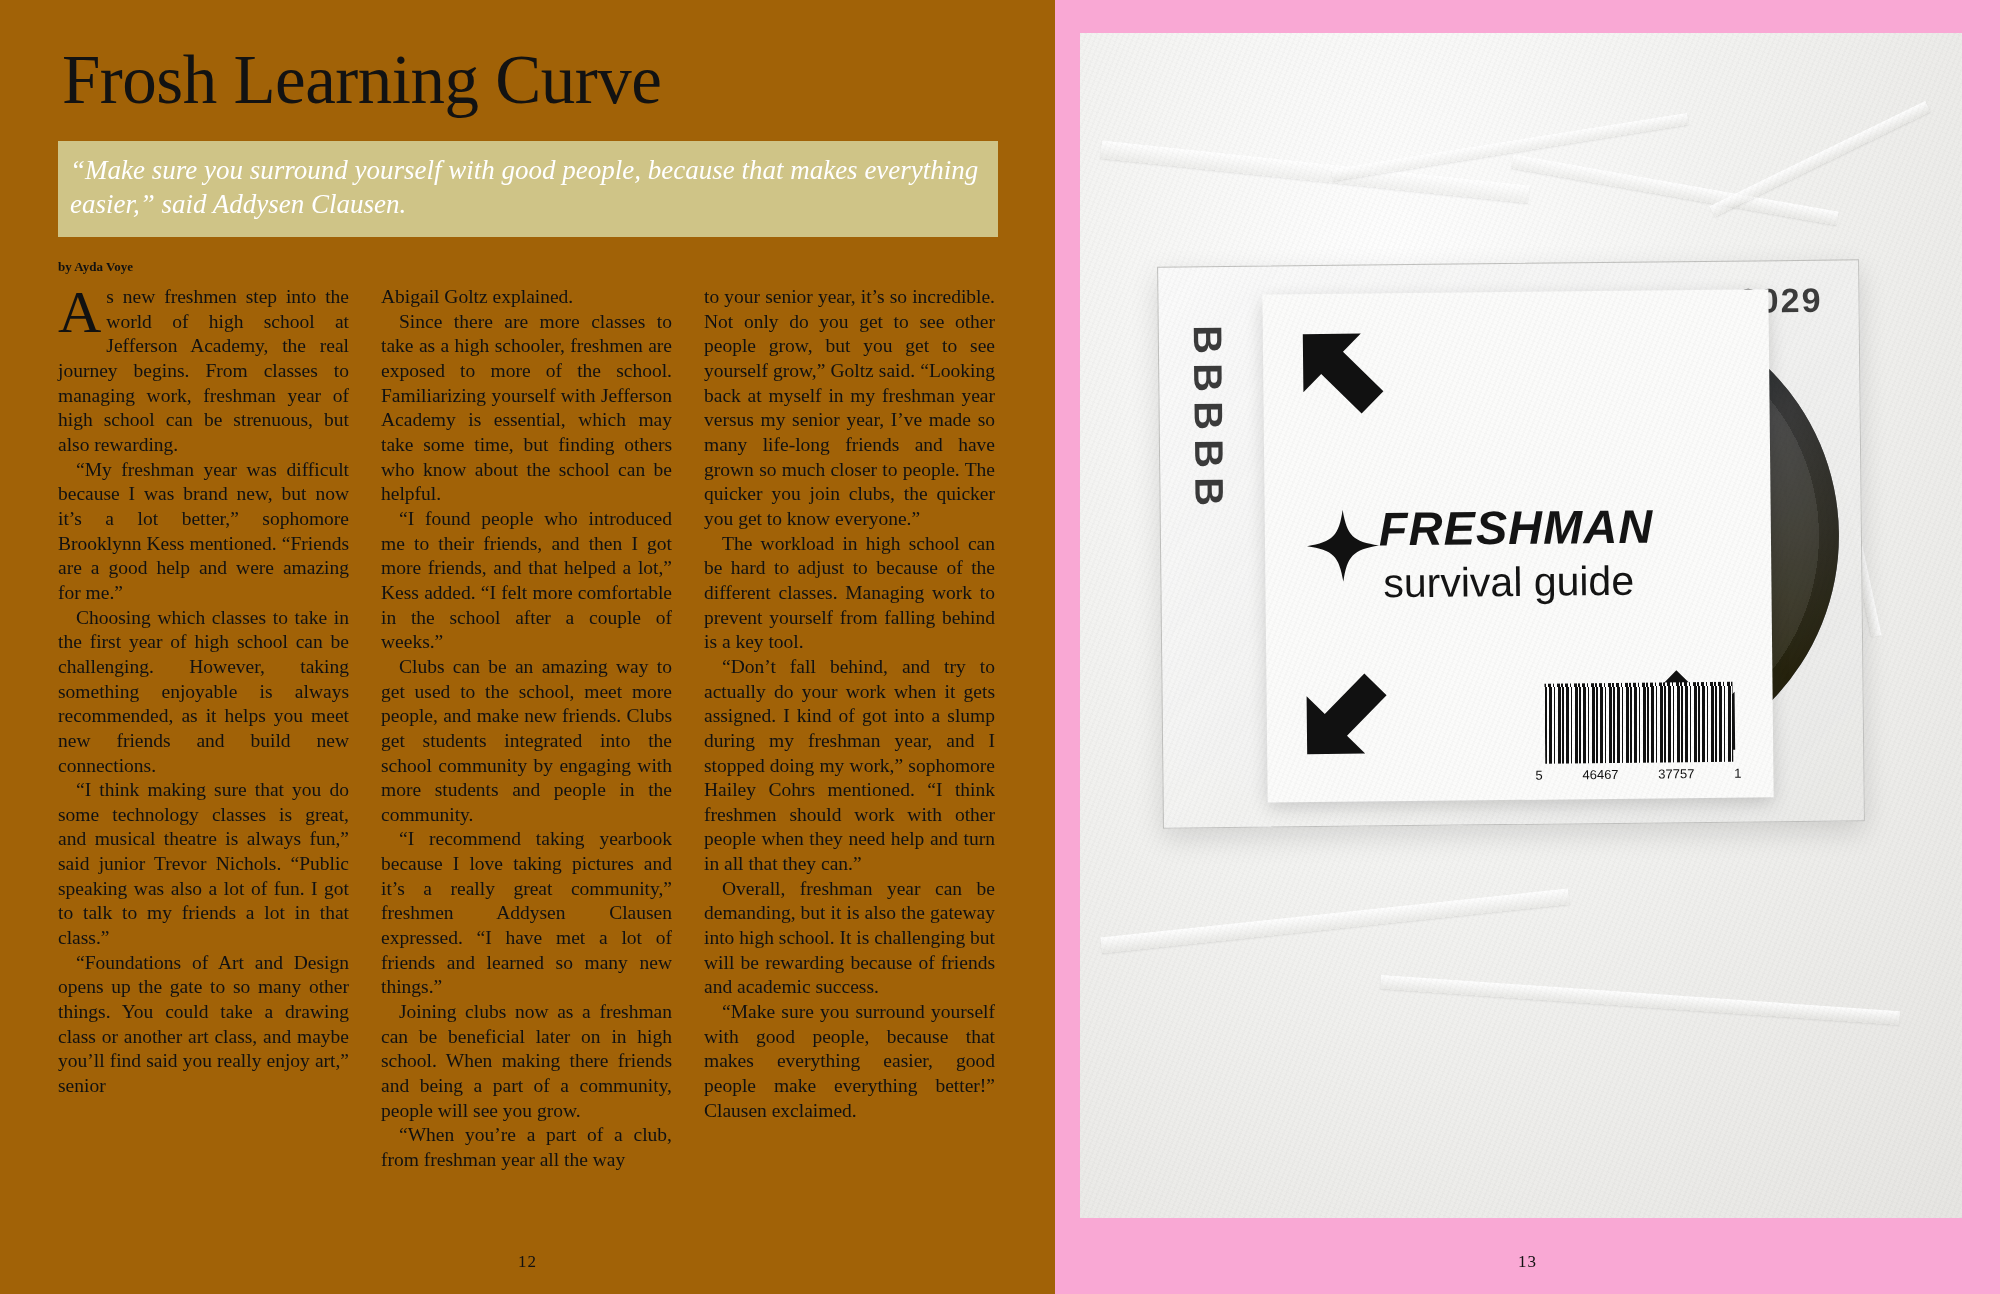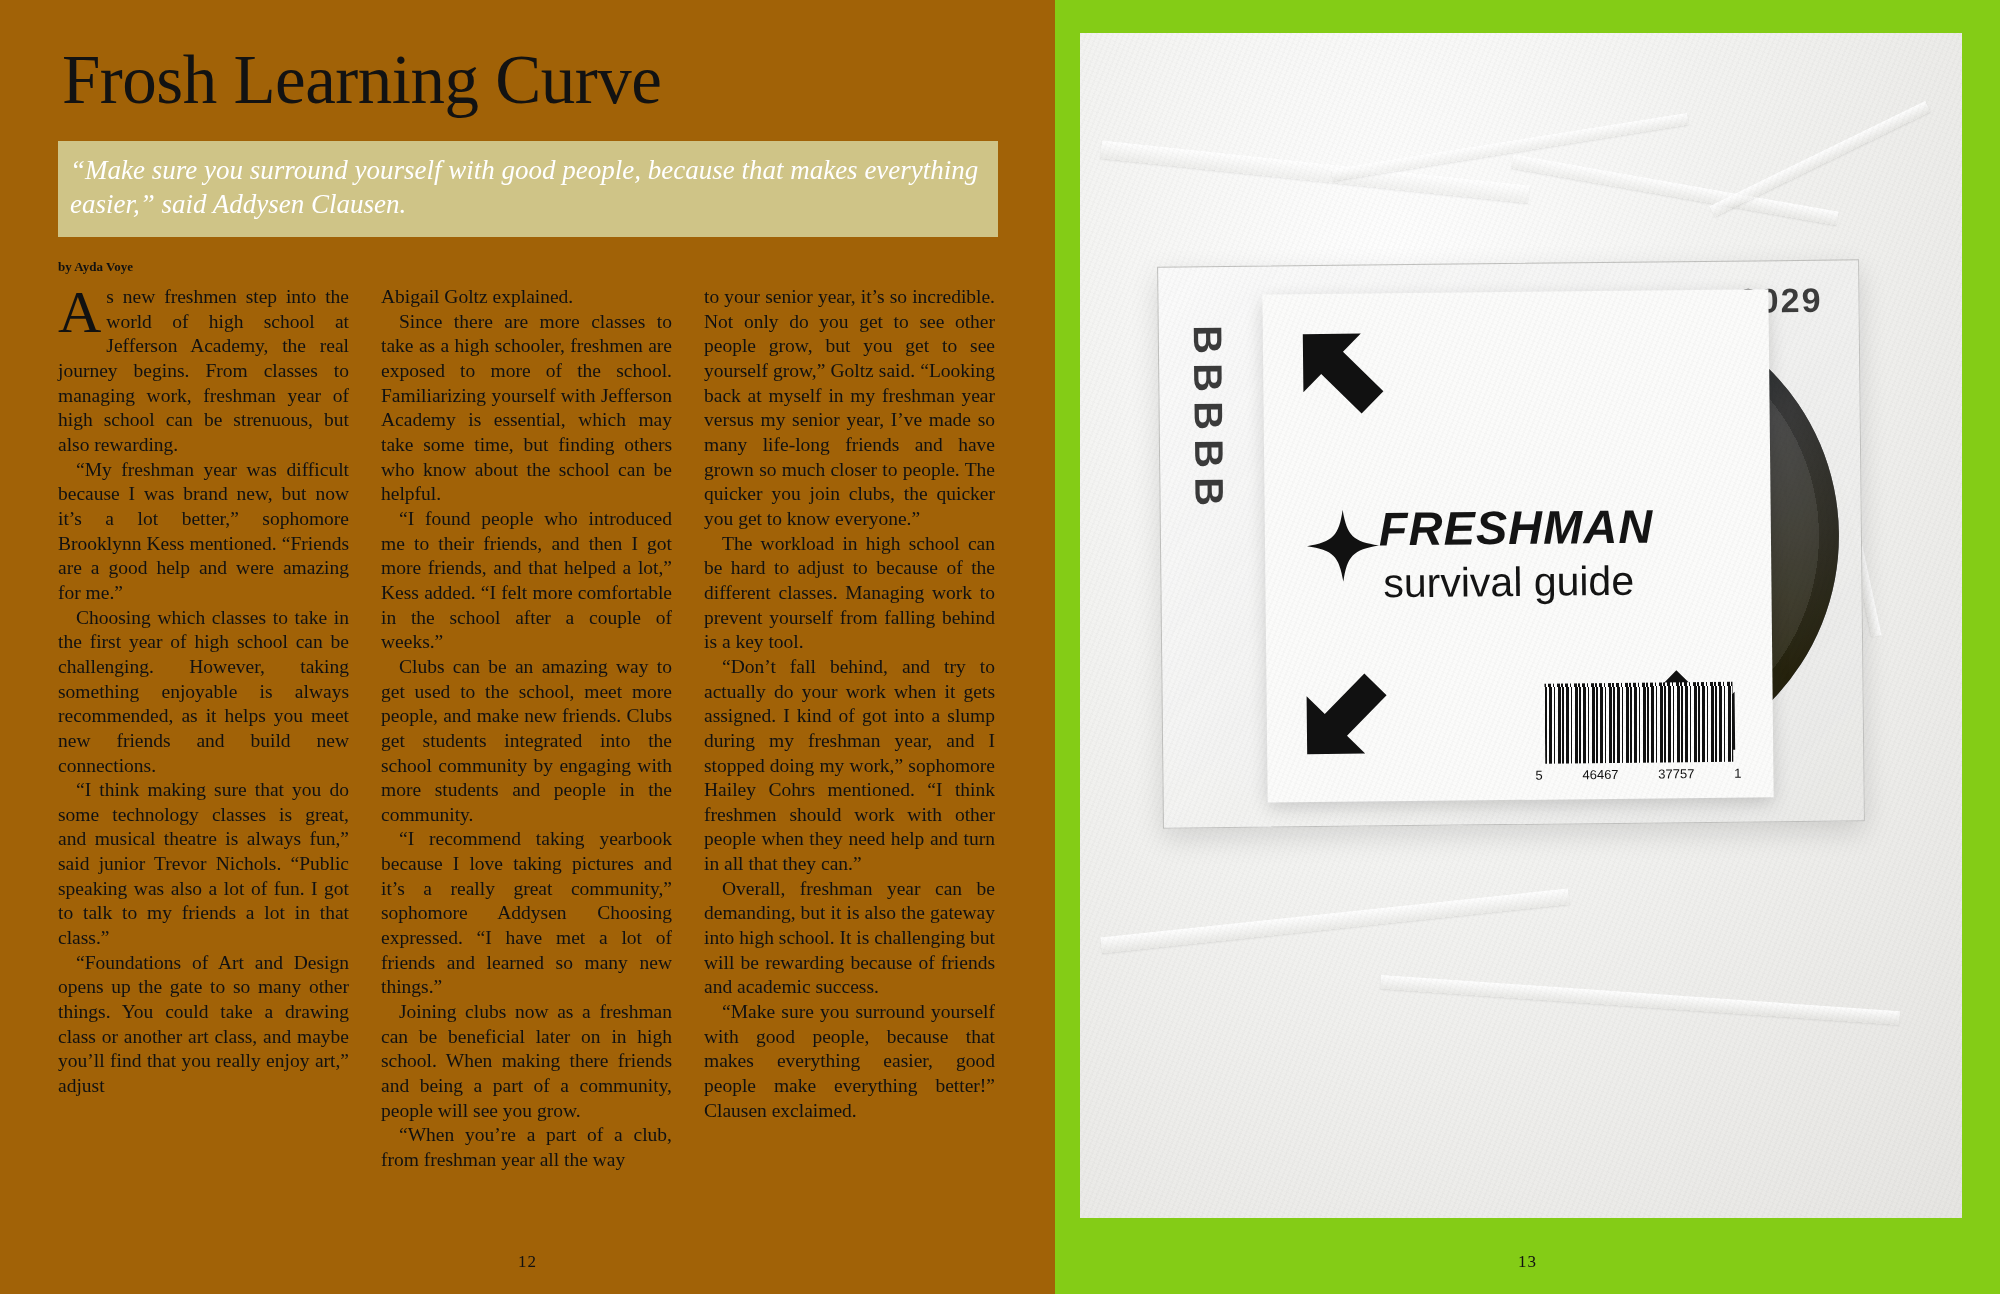--- a/index.html
+++ b/index.html
@@ -96,21 +96,21 @@
     text-align: center;
     font-size: 17px;
     letter-spacing: 1px;
     color: #111;
   }
   
   .page-right {
     position: relative;
     width: 945px;
     height: 1294px;
-    background: #84cc16;
+    background: #f9a8d4;
     box-sizing: border-box;
   }
   .photo-frame {
     position: absolute;
     left: 25px;
     top: 33px;
     width: 882px;
     height: 1185px;
     background:
       radial-gradient(ellipse at 35% 25%, #ffffff 0%, #f2f2f0 45%, #e6e5e2 100%);
@@ -294,29 +294,29 @@
     <div class="cols">
 
       <div class="col col1">
         <div class="dropcap-para">
           <span class="dropcap">A</span>
           <p class="first">s new freshmen step into the world of high school at Jefferson Academy, the real journey begins. From classes to managing work, freshman year of high school can be strenuous, but also rewarding.</p>
         </div>
         <p>“My freshman year was difficult because I was brand new, but now it’s a lot better,” sophomore Brooklynn Kess mentioned. “Friends are a good help and were amazing for me.”</p>
         <p>Choosing which classes to take in the first year of high school can be challenging. However, taking something enjoyable is always recommended, as it helps you meet new friends and build new connections.</p>
         <p>“I think making sure that you do some technology classes is great, and musical theatre is always fun,” said junior Trevor Nichols. “Public speaking was also a lot of fun. I got to talk to my friends a lot in that class.”</p>
-        <p>“Foundations of Art and Design opens up the gate to so many other things. You could take a drawing class or another art class, and maybe you’ll find that you really enjoy art,” adjust</p>
+        <p>“Foundations of Art and Design opens up the gate to so many other things. You could take a drawing class or another art class, and maybe you’ll find said you really enjoy art,” senior</p>
       </div>
 
       <div class="col col2">
         <p class="first">Abigail Goltz explained.</p>
         <p>Since there are more classes to take as a high schooler, freshmen are exposed to more of the school. Familiarizing yourself with Jefferson Academy is essential, which may take some time, but finding others who know about the school can be helpful.</p>
         <p>“I found people who introduced me to their friends, and then I got more friends, and that helped a lot,” Kess added. “I felt more comfortable in the school after a couple of weeks.”</p>
         <p>Clubs can be an amazing way to get used to the school, meet more people, and make new friends. Clubs get students integrated into the school community by engaging with more students and people in the community.</p>
-        <p>“I recommend taking yearbook because I love taking pictures and it’s a really great community,” sophomore Addysen Choosing expressed. “I have met a lot of friends and learned so many new things.”</p>
+        <p>“I recommend taking yearbook because I love taking pictures and it’s a really great community,” freshmen Addysen Clausen expressed. “I have met a lot of friends and learned so many new things.”</p>
         <p>Joining clubs now as a freshman can be beneficial later on in high school. When making there friends and being a part of a community, people will see you grow.</p>
         <p>“When you’re a part of a club, from freshman year all the way</p>
       </div>
 
       <div class="col col3">
         <p class="first">to your senior year, it’s so incredible. Not only do you get to see other people grow, but you get to see yourself grow,” Goltz said. “Looking back at myself in my freshman year versus my senior year, I’ve made so many life-long friends and have grown so much closer to people. The quicker you join clubs, the quicker you get to know everyone.”</p>
         <p>The workload in high school can be hard to adjust to because of the different classes. Managing work to prevent yourself from falling behind is a key tool.</p>
         <p>“Don’t fall behind, and try to actually do your work when it gets assigned. I kind of got into a slump during my freshman year, and I stopped doing my work,” sophomore Hailey Cohrs mentioned. “I think freshmen should work with other people when they need help and turn in all that they can.”</p>
         <p>Overall, freshman year can be demanding, but it is also the gateway into high school. It is challenging but will be rewarding because of friends and academic success.</p>
         <p>“Make sure you surround yourself with good people, because that makes everything easier, good people make everything better!” Clausen exclaimed.</p>

